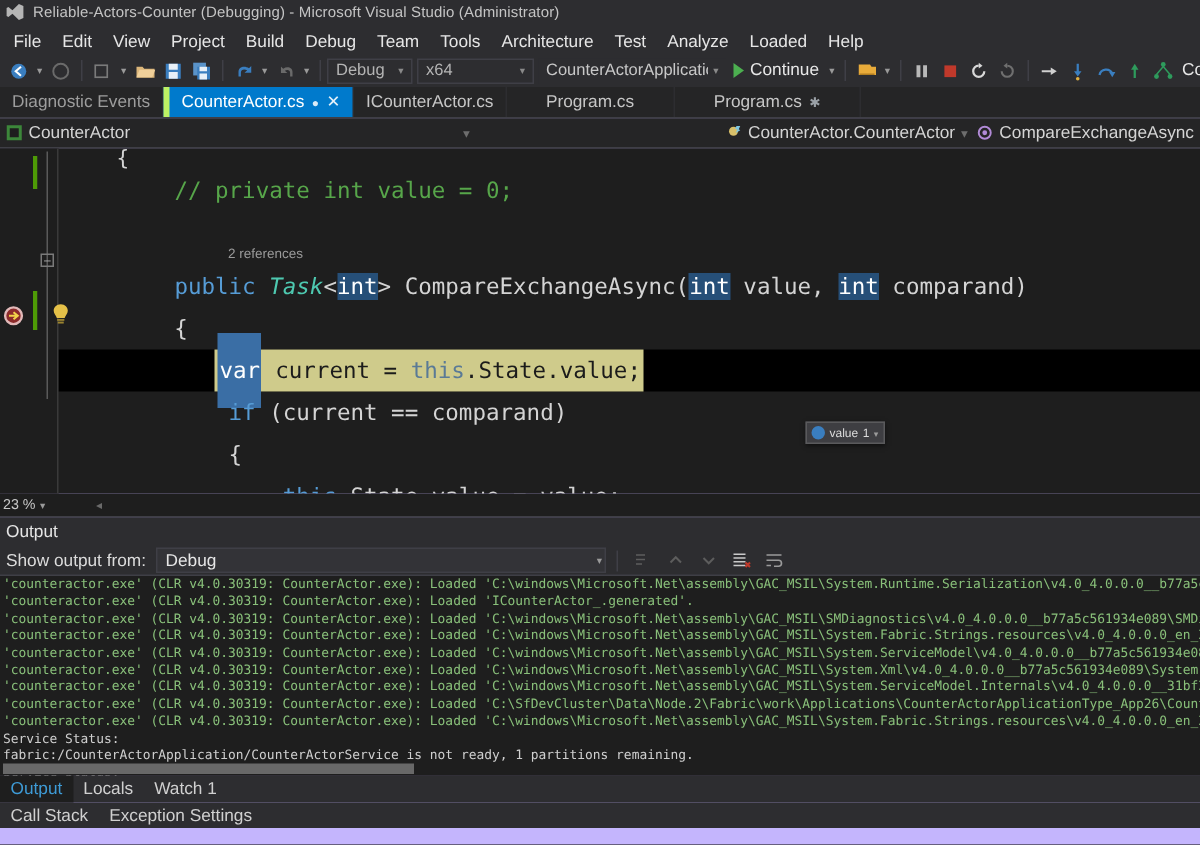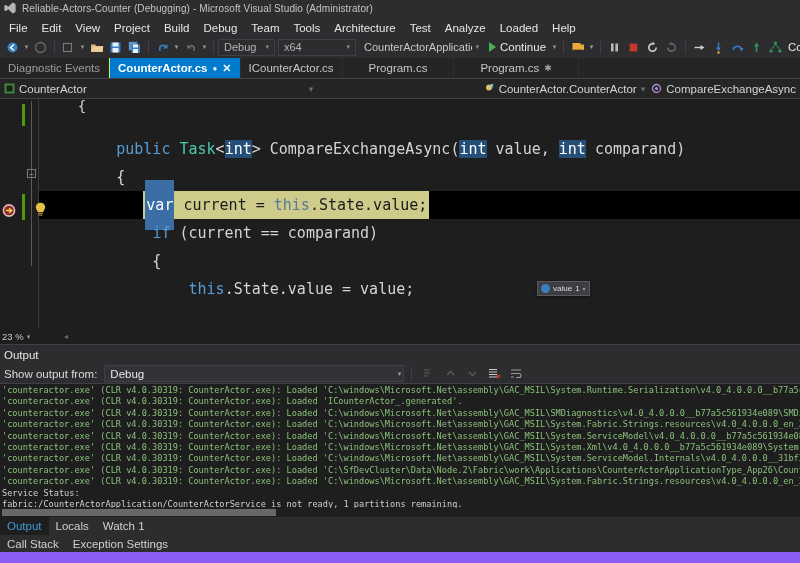--- a/index.html
+++ b/index.html
@@ -3,21 +3,21 @@
 <meta charset="utf-8">
 <style>
   * { box-sizing: border-box; margin: 0; padding: 0; }
   html, body {
     width: 800px; height: 563px;
     background: #1e1e1e;
     font-family: "Liberation Sans", sans-serif;
     overflow: hidden;
     color: #f1f1f1;
   }
-  #app { position: relative; width: 800px; height: 563px; background: #8b5cf6; }
+  #app { position: relative; width: 800px; height: 563px; background: #c4b5fd; }
 
   
   .titlebar {
     height: 16px; background: #2d2d30; display: flex; align-items: center;
     padding-left: 4px; font-size: 10px; color: #c4c4c4;
   }
   .vs-logo {
     width: 12px; height: 12px; margin-right: 6px; position: relative; flex: 0 0 auto;
   }
   .vs-logo svg { display:block; }
@@ -65,21 +65,21 @@
 
   
   .tabstrip {
     height: 21px; background: #252526; display: flex; align-items: stretch;
     font-size: 11.5px; border-bottom: 1px solid #3f3f46;
   }
   .doctab {
     display: flex; align-items: center; padding: 0 8px; color: #c6c6c6;
     white-space: nowrap; gap: 5px; border-right: 1px solid #2d2d30;
   }
-  .doctab.sep-left { border-left: 1px solid #bef264; font-weight: bold; }
+  .doctab.sep-left { border-left: 4px solid #bef264; }
   .doctab.active { background: #007acc; color: #ffffff; }
   .doctab .pin { font-size: 8px; opacity: .85; }
   .doctab .x { font-size: 11px; opacity: .9; line-height: 1; }
   .doctab .ast { font-size: 9px; color:#9aa0a6; }
   .doctab.dim { color: #9d9d9d; }
 
   
   .navbar {
     height: 20px; background: #252526; display: flex; align-items: center;
     font-size: 11.5px; border-bottom: 1px solid #3f3f46; color: #d4d4d4;
@@ -100,21 +100,21 @@
   .change-margin { width: 3px; background: #1e1e1e; position: relative; flex: 0 0 auto; }
   .outline-margin { width: 14px; background: #1e1e1e; position: relative; flex: 0 0 auto;
     border-right: 1px solid #3a3a3a; }
   .code-area {
     flex: 1 1 auto; position: relative; overflow: hidden;
     font-family: "DejaVu Sans Mono", monospace; font-size: 15px; line-height: 28px;
     color: #d4d4d4; padding-top: 0;
   }
   .code-line { white-space: pre; height: 28px; padding-left: 5px; }
   .k  { color: #569cd6; }   
-  .t  { color: #4ec9b0; }   
+  .t  { color: #4ec9b0; font-style: italic; }   
   .cm { color: #57a64a; }   
   .pl { color: #d4d4d4; }   
   .sel { background: #264f78; color: #ffffff; }
   .refs { font-size: 9px; color: #9a9a9a; line-height: 12px; padding-left: 5px; height: 14px;
     font-family: "Liberation Sans", sans-serif; }
   .cur-line {
     background: #cfcb8b; color: #1b1b1b; display: inline-block; padding: 0 2px;
   }
   .cur-line .k2 { background: #3a6ea5; color: #ffffff; padding: 16px 1px; }
   .cur-line .this { color: #5a7a96; }
@@ -432,21 +432,23 @@
       <div class="changebar" style="top:95px; height:26px;"></div>
     </div>
 
     <div class="outline-margin">
       <div class="vline" style="left:6px; top:2px; height:165px;"></div>
       <div class="outline-box" style="position:absolute; left:2px; top:70px;">–</div>
     </div>
 
     <div class="code-area">
       <div class="code-line" style="height:14px; line-height:14px; font-size:14px;"><span class="pl">    {</span></div>
+      <div class="code-line"><span class="cm">        </span><span class="cm">// private int value = 0;</span></div>
       <div class="code-line" style="height:22px;"> </div>
+      <div class="refs" style="padding-left:113px;">2 references</div>
       <div class="code-line"><span class="pl">        </span><span class="k">public</span><span class="pl"> </span><span class="t">Task</span><span class="pl">&lt;</span><span class="sel">int</span><span class="pl">&gt;</span><span class="pl"> CompareExchangeAsync(</span><span class="sel">int</span><span class="pl"> value, </span><span class="sel">int</span><span class="pl"> comparand)</span></div>
       <div class="code-line"><span class="pl">        {</span></div>
       <div class="code-line cur-row"><span class="pl">           </span><span class="cur-line"><span class="k2">var</span><span> current = </span><span class="this">this</span><span>.State.value;</span></span></div>
       <div class="code-line"><span class="pl">            </span><span class="k">if</span><span class="pl"> (current == comparand)</span></div>
       <div class="code-line"><span class="pl">            {</span></div>
       <div class="code-line"><span class="pl">                </span><span class="k">this</span><span class="pl">.State.value = value;</span></div>
 
     </div>
 
     <div style="position:absolute; left:34px; top:103px;">

